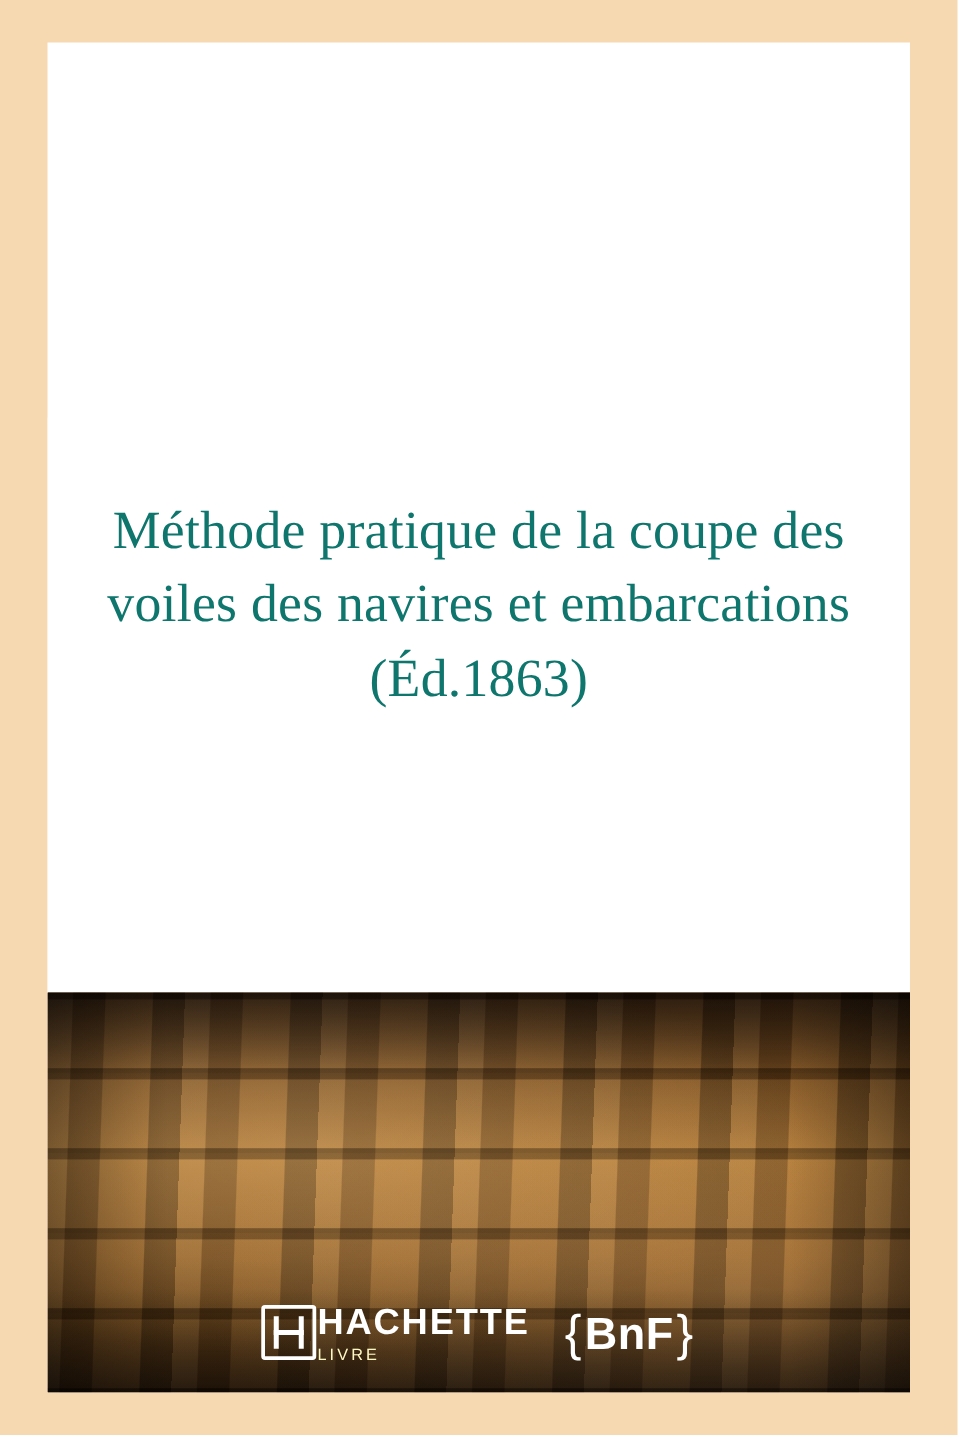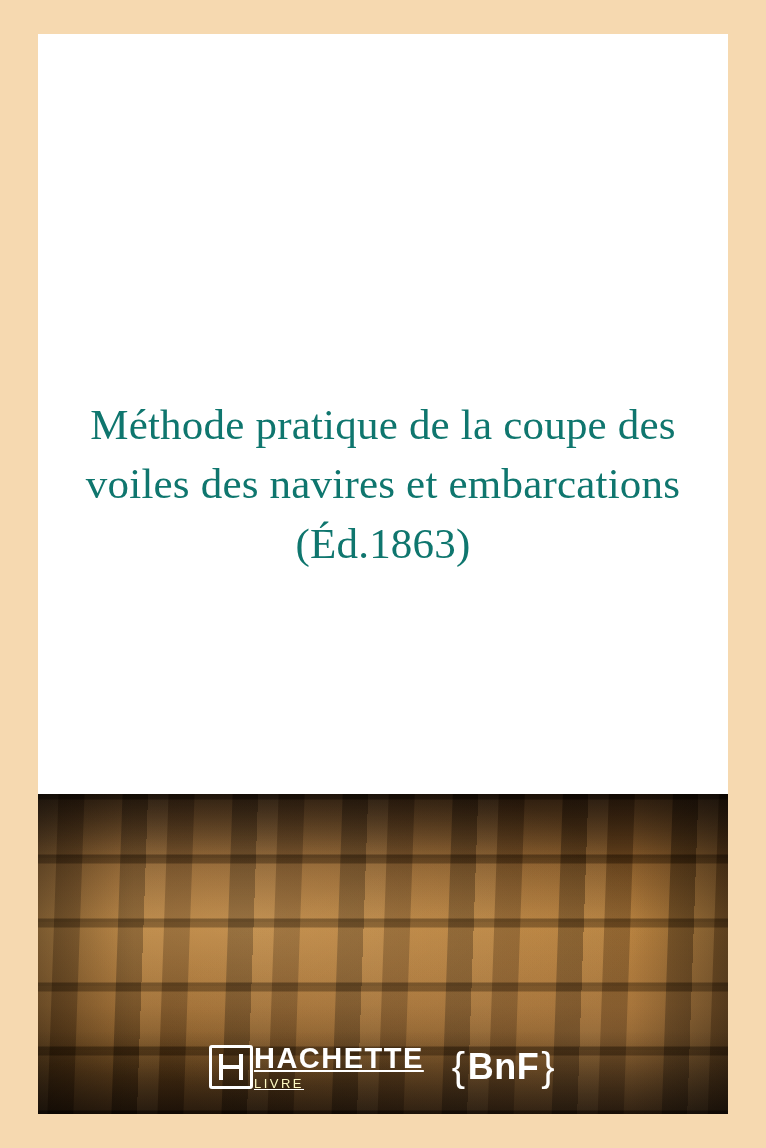--- a/index.html
+++ b/index.html
@@ -205,24 +205,23 @@
     right: 0;
     bottom: 18px;
     height: 58px;
     display: flex;
     align-items: center;
     justify-content: center;
     gap: 26px;
   }
   .hachette {
     display: flex;
-    align-items: center;
+    align-items: flex-start;
     gap: 1px;
     color: #ffffff;
-    text-decoration: underline;
   }
   .hachette .hmark {
     width: 38px;
     height: 38px;
     border: 3px solid #ffffff;
     border-radius: 3px;
     position: relative;
     flex: none;
   }
   .hachette .hmark::before,

